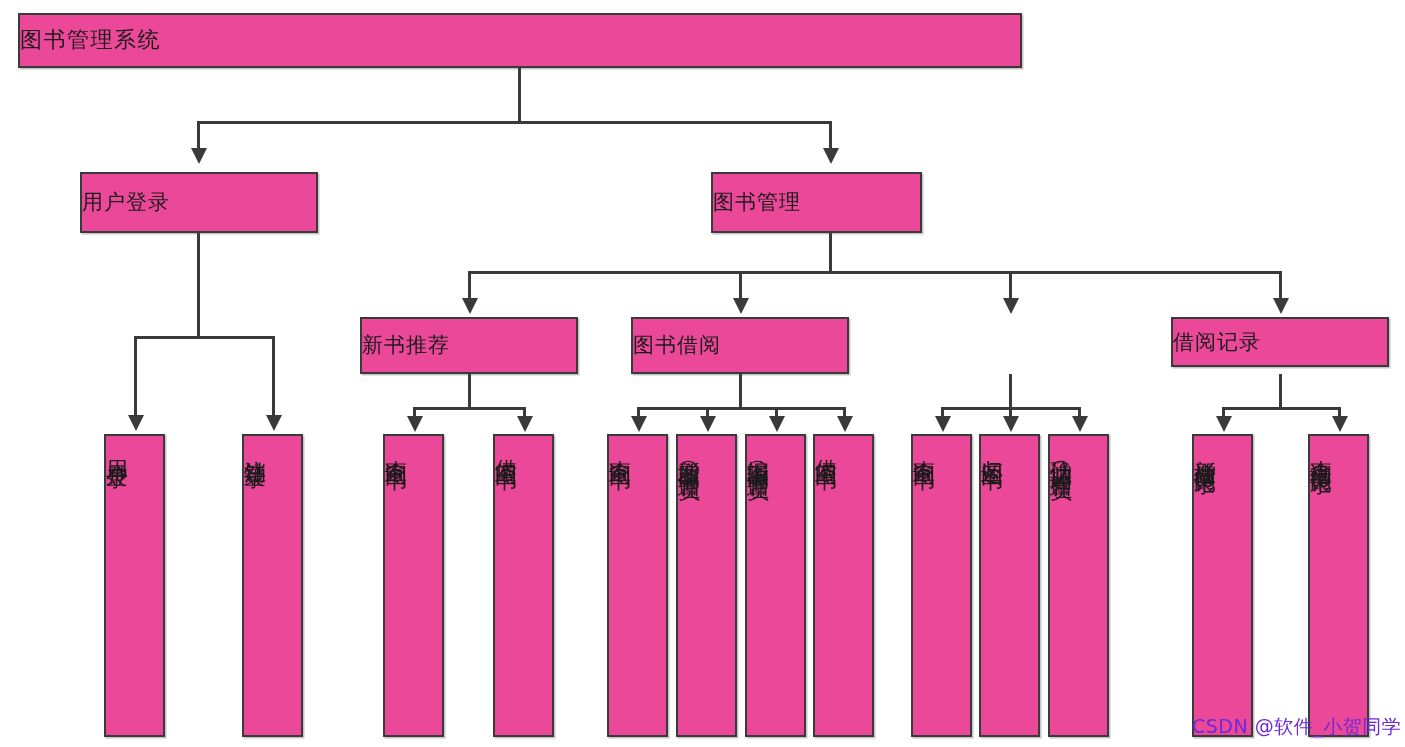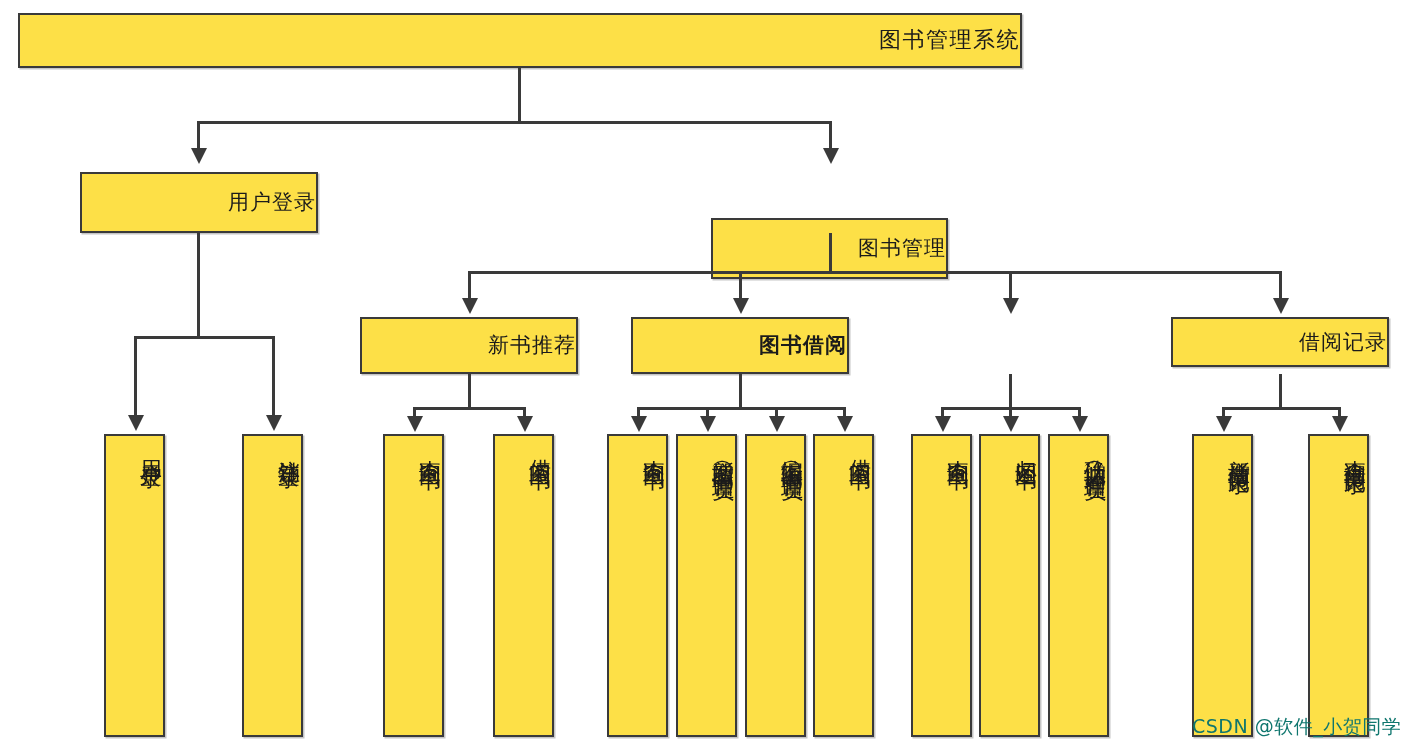--- a/index.html
+++ b/index.html
@@ -13,24 +13,24 @@
     width:1405px;
     height:747px;
     background:#ffffff;
     overflow:hidden;
   }
   
   .node{
     position:absolute;
     box-sizing:border-box;
     border:2.5px solid #3a3a3a;
-    background:#fde047;
+    background:#ec4899;
     display:flex;
     align-items:center;
-    justify-content:flex-end;
+    justify-content:flex-start;
     box-shadow:1.5px 1.5px 0 0 rgba(150,150,150,.55);
   }
   .node .lbl{
     font-size:21px;
     line-height:1.28;
     letter-spacing:1px;
     color:#1b1b1b;
     text-align:center;
     white-space:nowrap;
   }
@@ -67,21 +67,21 @@
     width:0;height:0;
     border-left:8px solid transparent;
     border-right:8px solid transparent;
     border-top:16px solid #3a3a3a;
   }
 
   
   #watermark{
     position:absolute;
     font-size:19px;
-    color:#0f766e;
+    color:#6d28d9;
     letter-spacing:.5px;
     white-space:nowrap;
     user-select:none;
   }
 </style>
 </head>
 <body>
 
 <div id="canvas">
 
@@ -96,21 +96,21 @@
   <div class="vline" style="left:197px;top:121px;height:28px;"></div>
   <div class="arrow" style="left:191px;top:148px;"></div>
 
   <div class="vline" style="left:829px;top:121px;height:28px;"></div>
   <div class="arrow" style="left:823px;top:148px;"></div>
 
   <div class="node" style="left:80px;top:172px;width:238px;height:61px;">
     <span class="lbl">用户登录</span>
   </div>
 
-  <div class="node" style="left:711px;top:172px;width:237px;height:61px;margin-top:46px;">
+  <div class="node" style="left:711px;top:172px;width:211px;height:61px;">
     <span class="lbl">图书管理</span>
   </div>
 
   <div class="vline" style="left:197px;top:233px;height:104px;"></div>
   <div class="hline" style="left:134px;top:336px;width:138px;"></div>
 
   <div class="vline" style="left:134px;top:336px;height:80px;"></div>
   <div class="arrow" style="left:128px;top:415px;"></div>
 
   <div class="vline" style="left:272px;top:336px;height:80px;"></div>
@@ -128,21 +128,21 @@
   <div class="vline" style="left:1009px;top:271px;height:28px;"></div>
   <div class="arrow" style="left:1003px;top:298px;"></div>
 
   <div class="vline" style="left:1279px;top:271px;height:28px;"></div>
   <div class="arrow" style="left:1273px;top:298px;"></div>
 
   <div class="node" style="left:360px;top:317px;width:218px;height:57px;">
     <span class="lbl">新书推荐</span>
   </div>
 
-  <div class="node" style="left:631px;top:317px;width:218px;height:57px;font-weight:bold;">
+  <div class="node" style="left:631px;top:317px;width:218px;height:57px;">
     <span class="lbl">图书借阅</span>
   </div>
 
 
   <div class="node" style="left:1171px;top:317px;width:218px;height:50px;">
     <span class="lbl">借阅记录</span>
   </div>
 
   <div class="vline" style="left:468px;top:374px;height:35px;"></div>
   <div class="hline" style="left:413px;top:407px;width:110px;"></div>

